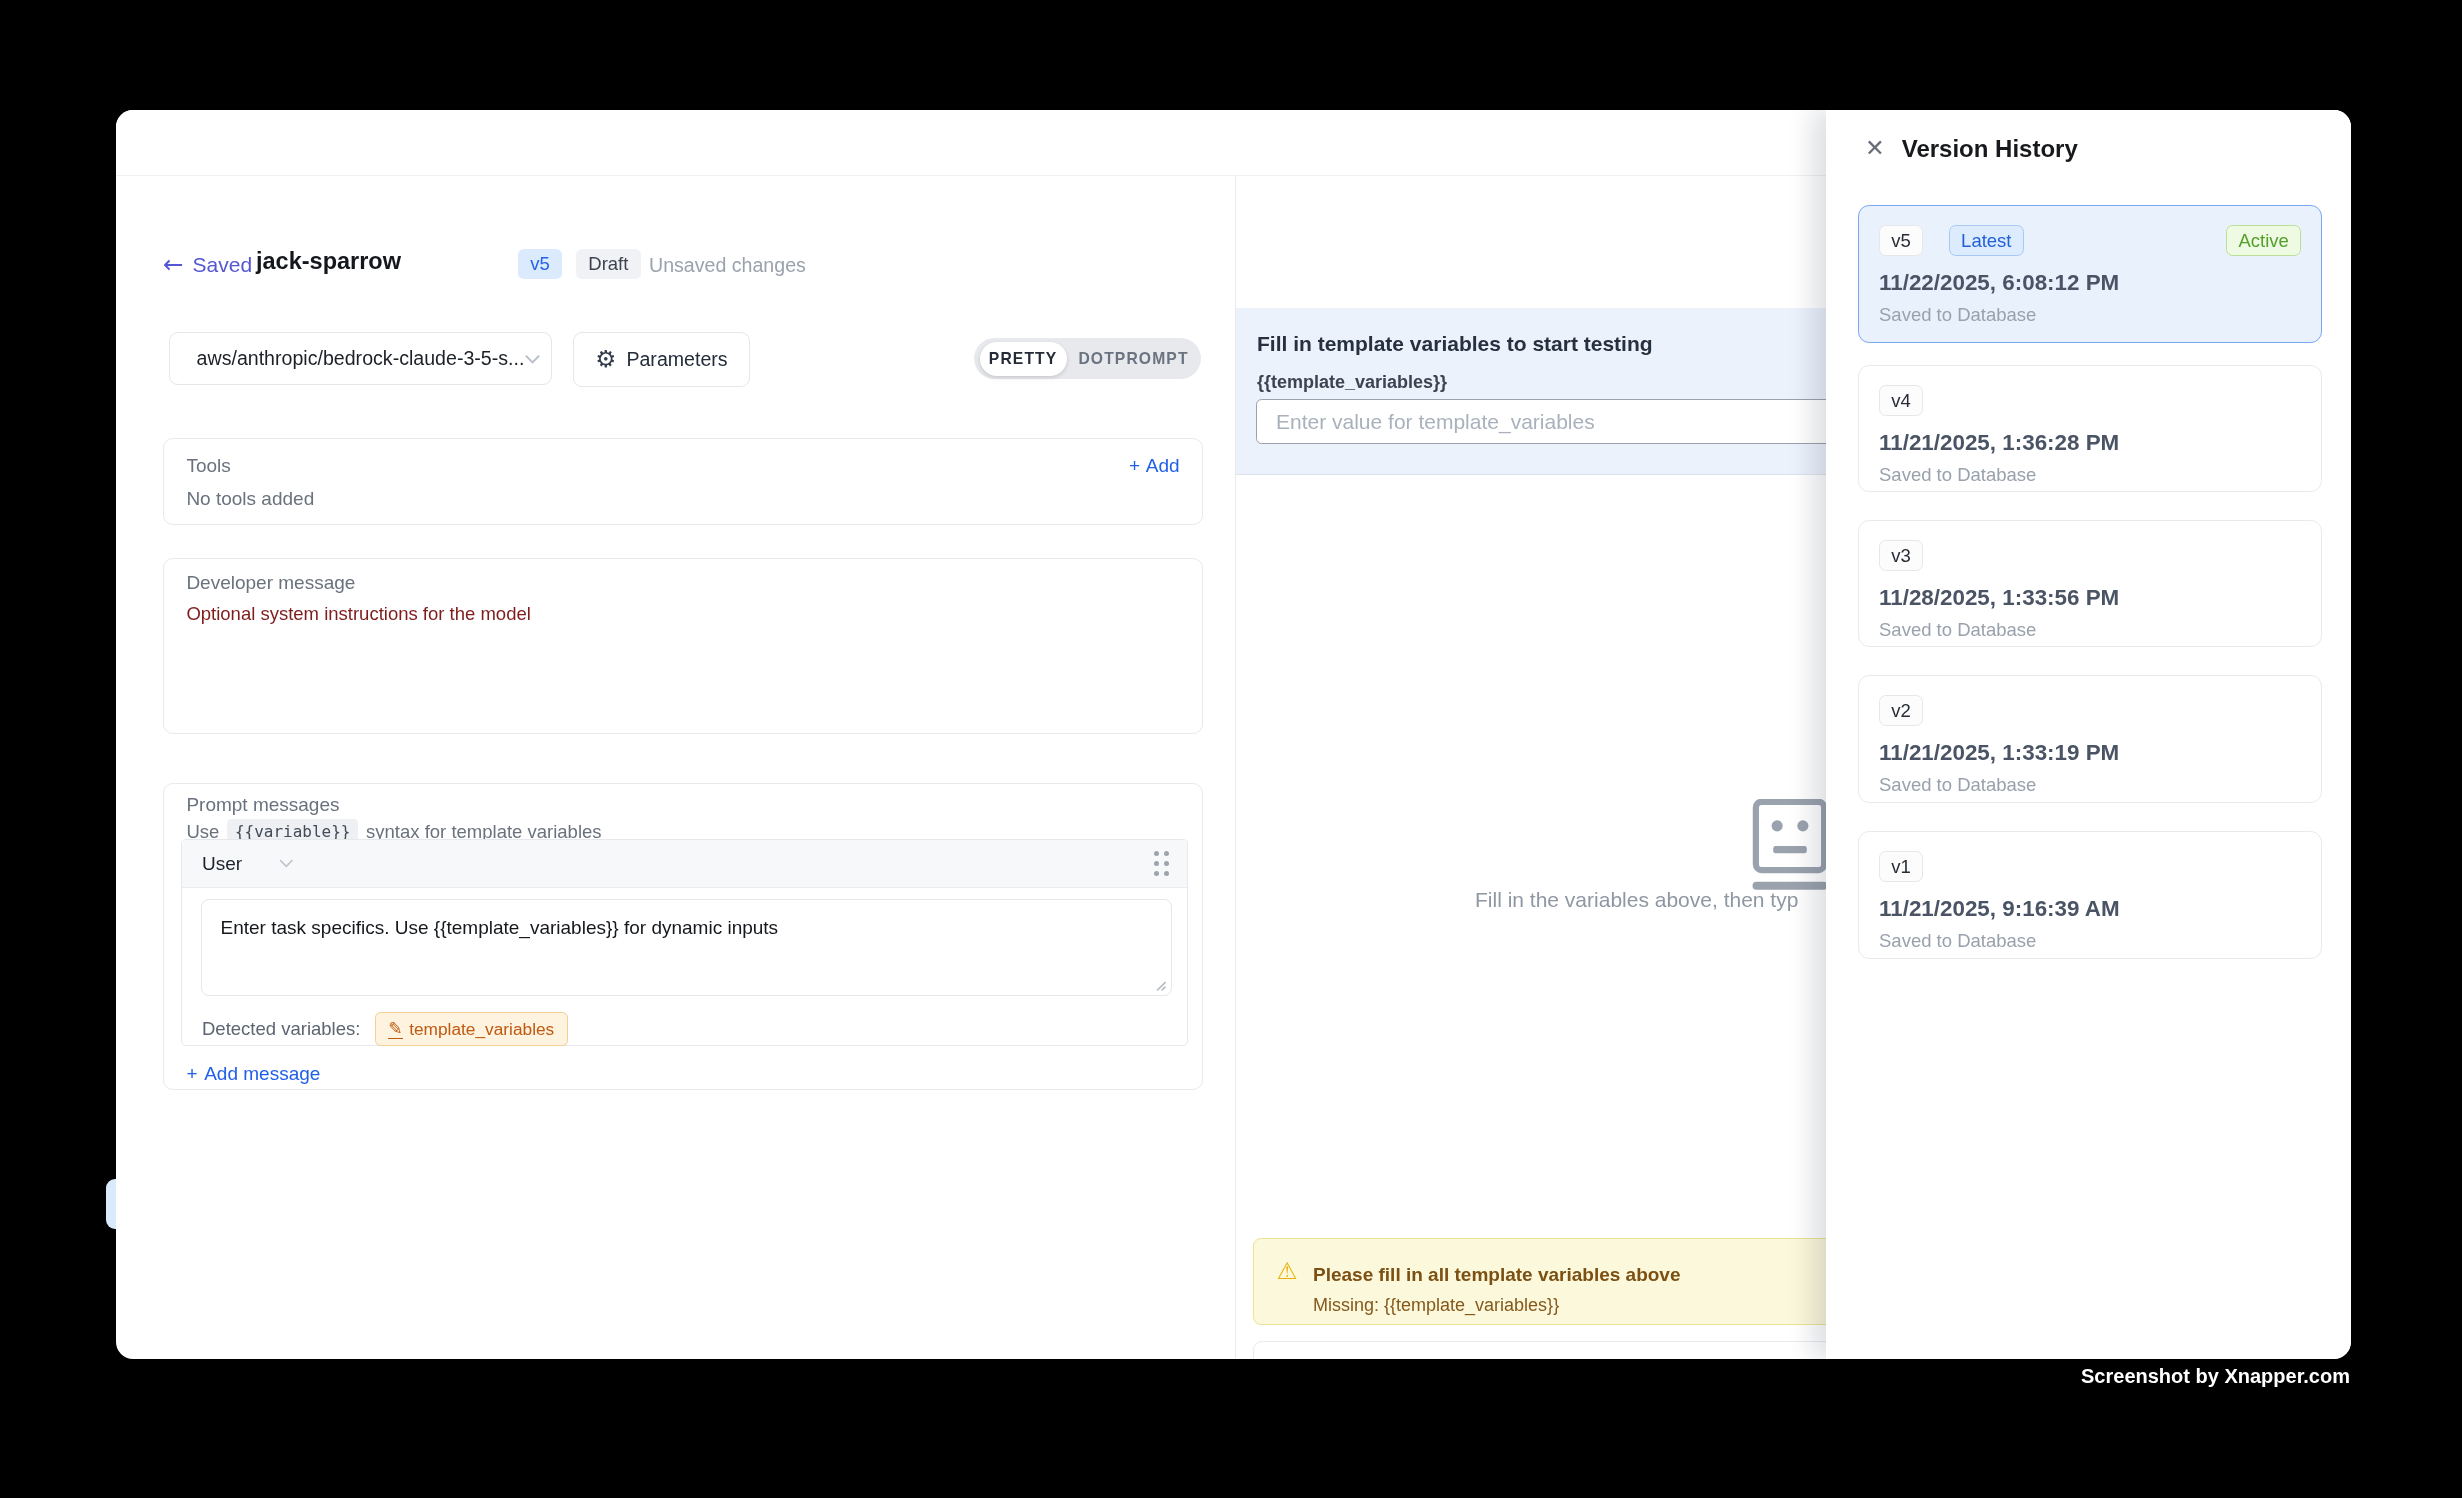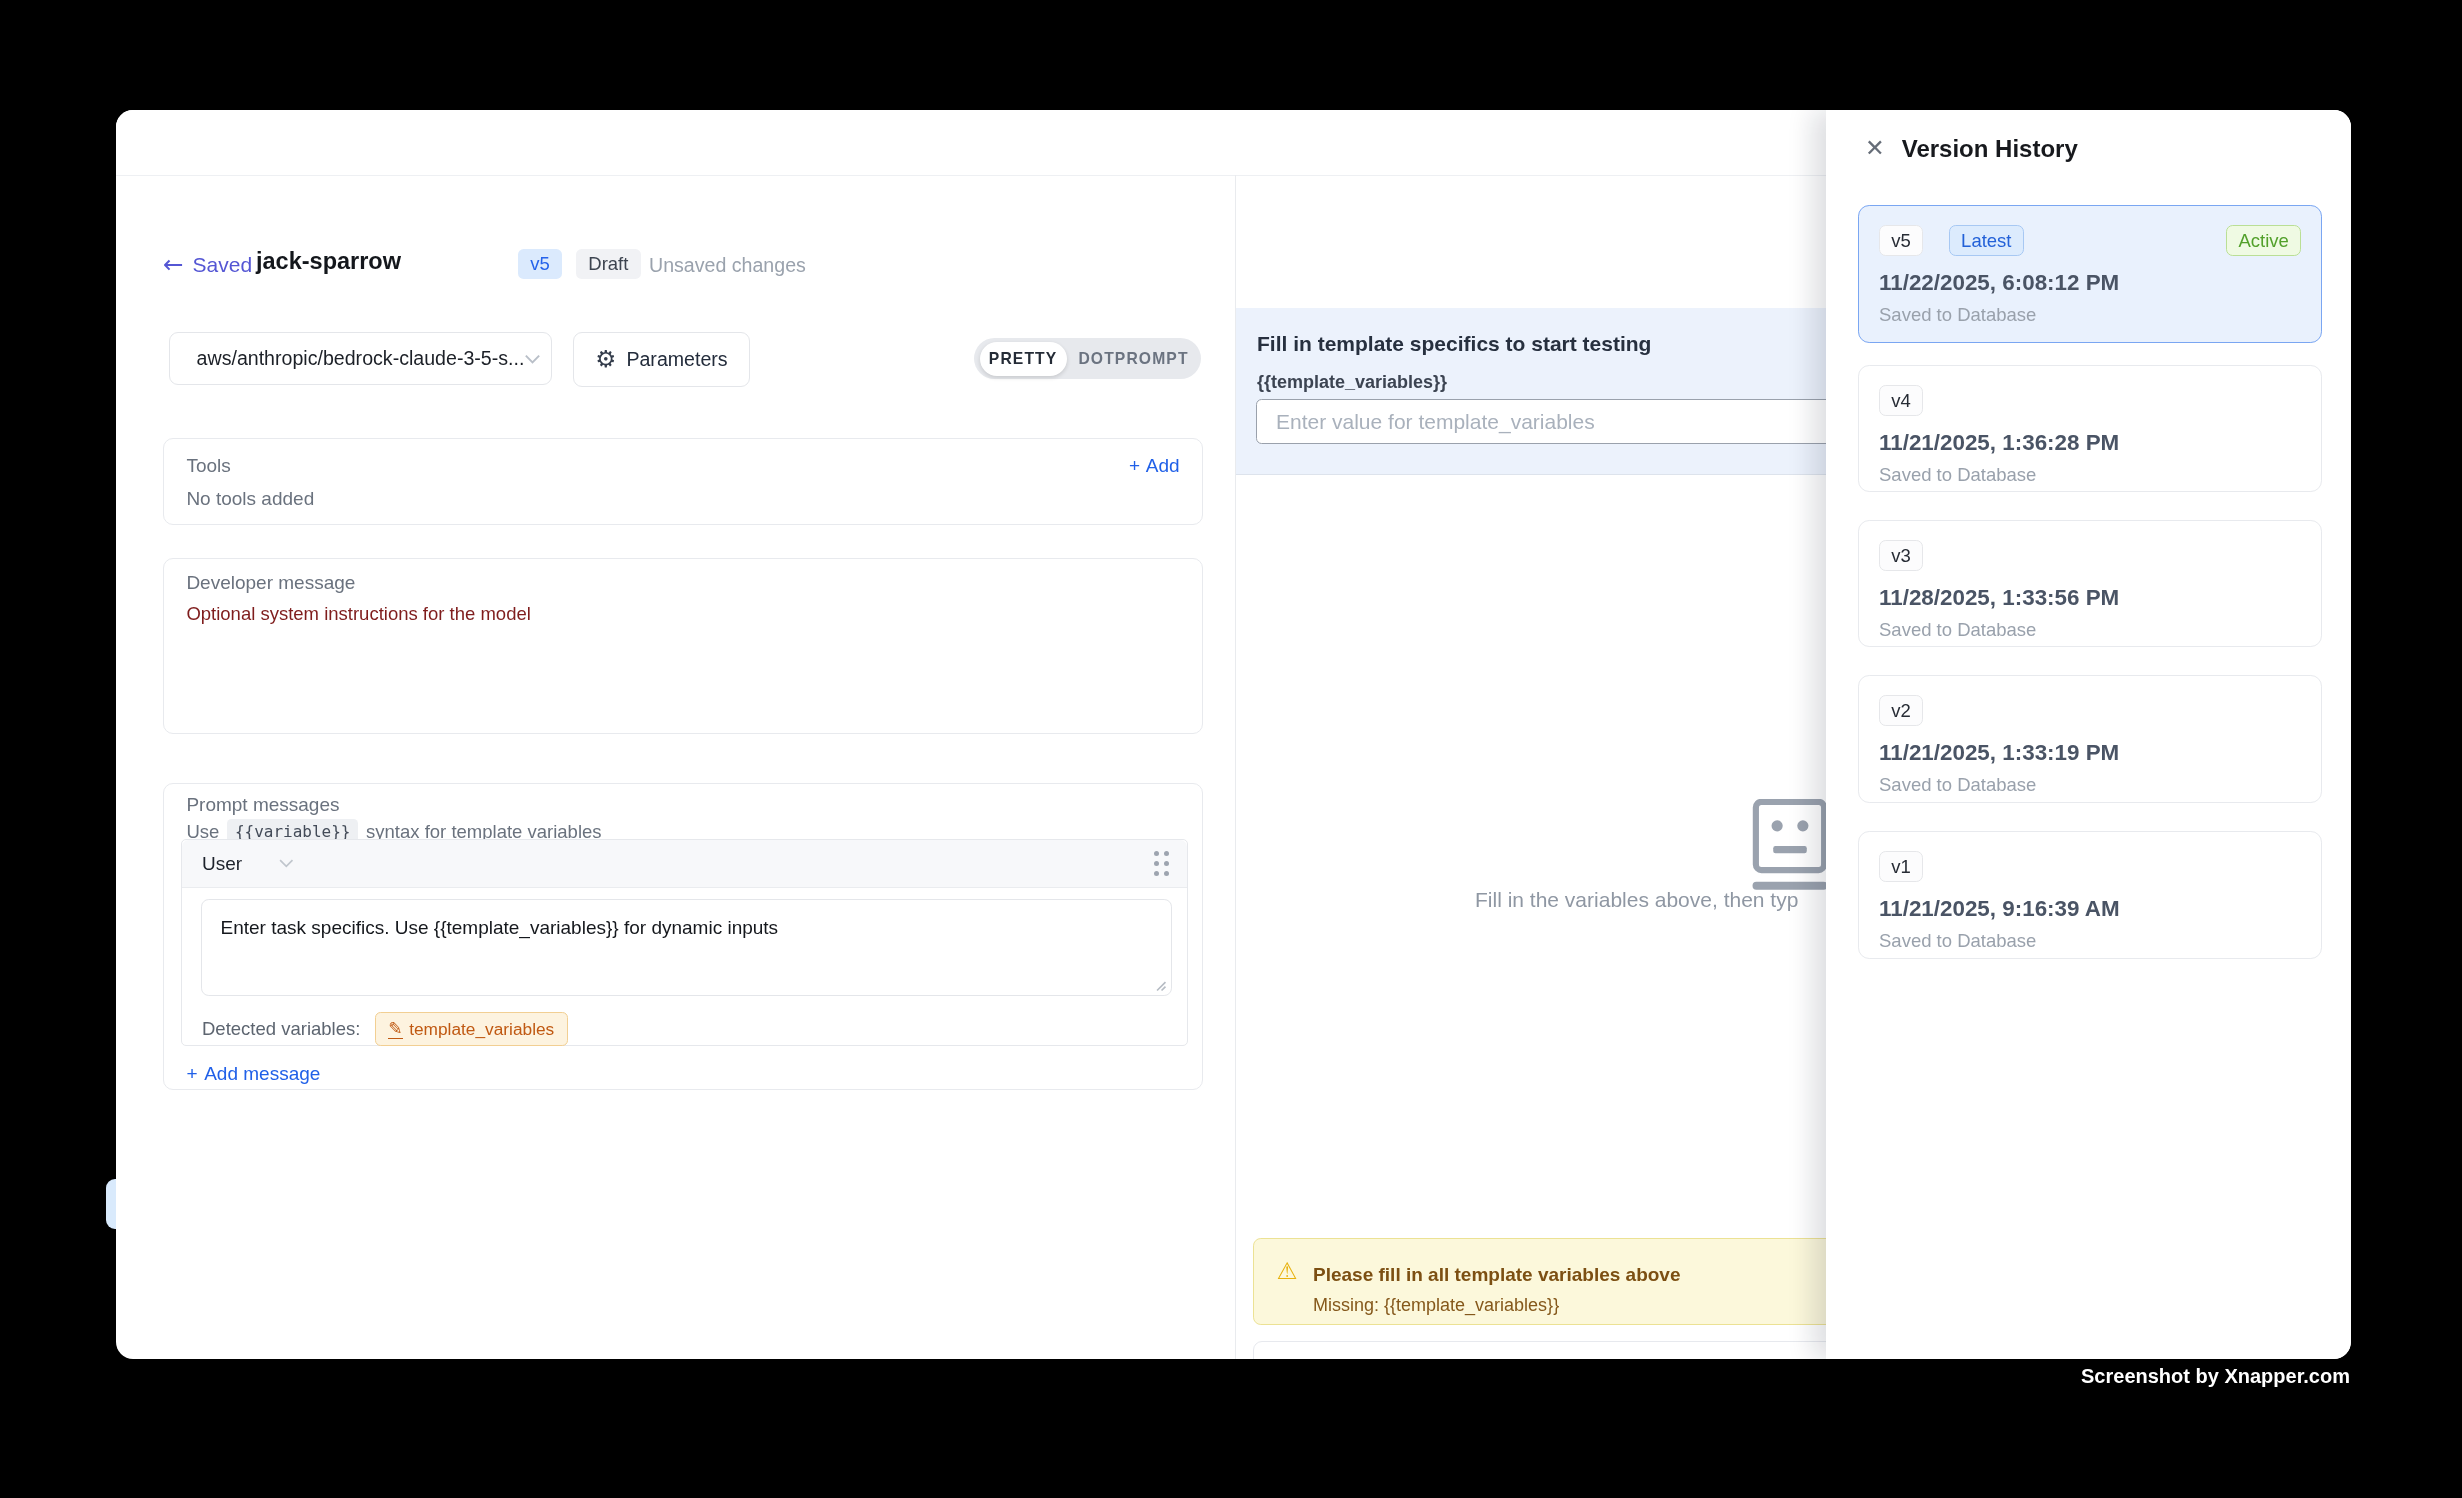--- a/index.html
+++ b/index.html
@@ -190,21 +190,21 @@
       </div>
     </div>
     <div class="add-msg">
       <span>+</span>
       <span>Add message</span>
     </div>
   </div>
 
   <div class="vdiv"></div>
   <div class="blue">
-    <div class="blue-title">Fill in template specifics to start testing</div>
+    <div class="blue-title">Fill in template variables to start testing</div>
     <div class="blue-var">{{template_variables}}</div>
     <input class="var-input" type="text" placeholder="Enter value for template_variables" style="">
   </div>
 
   <svg class="empty-icon" width="84" height="94" viewBox="0 0 150 168">
     <rect x="14" y="5" width="122" height="122" rx="10" fill="none" stroke="#9aa2ae" stroke-width="11"></rect>
     <circle cx="52" cy="48" r="10" fill="#9aa2ae"></circle>
     <circle cx="98" cy="48" r="10" fill="#9aa2ae"></circle>
     <rect x="45" y="84" width="60" height="13" rx="4" fill="#9aa2ae"></rect>
     <rect x="8" y="148" width="134" height="14" rx="7" fill="#9aa2ae"></rect>

